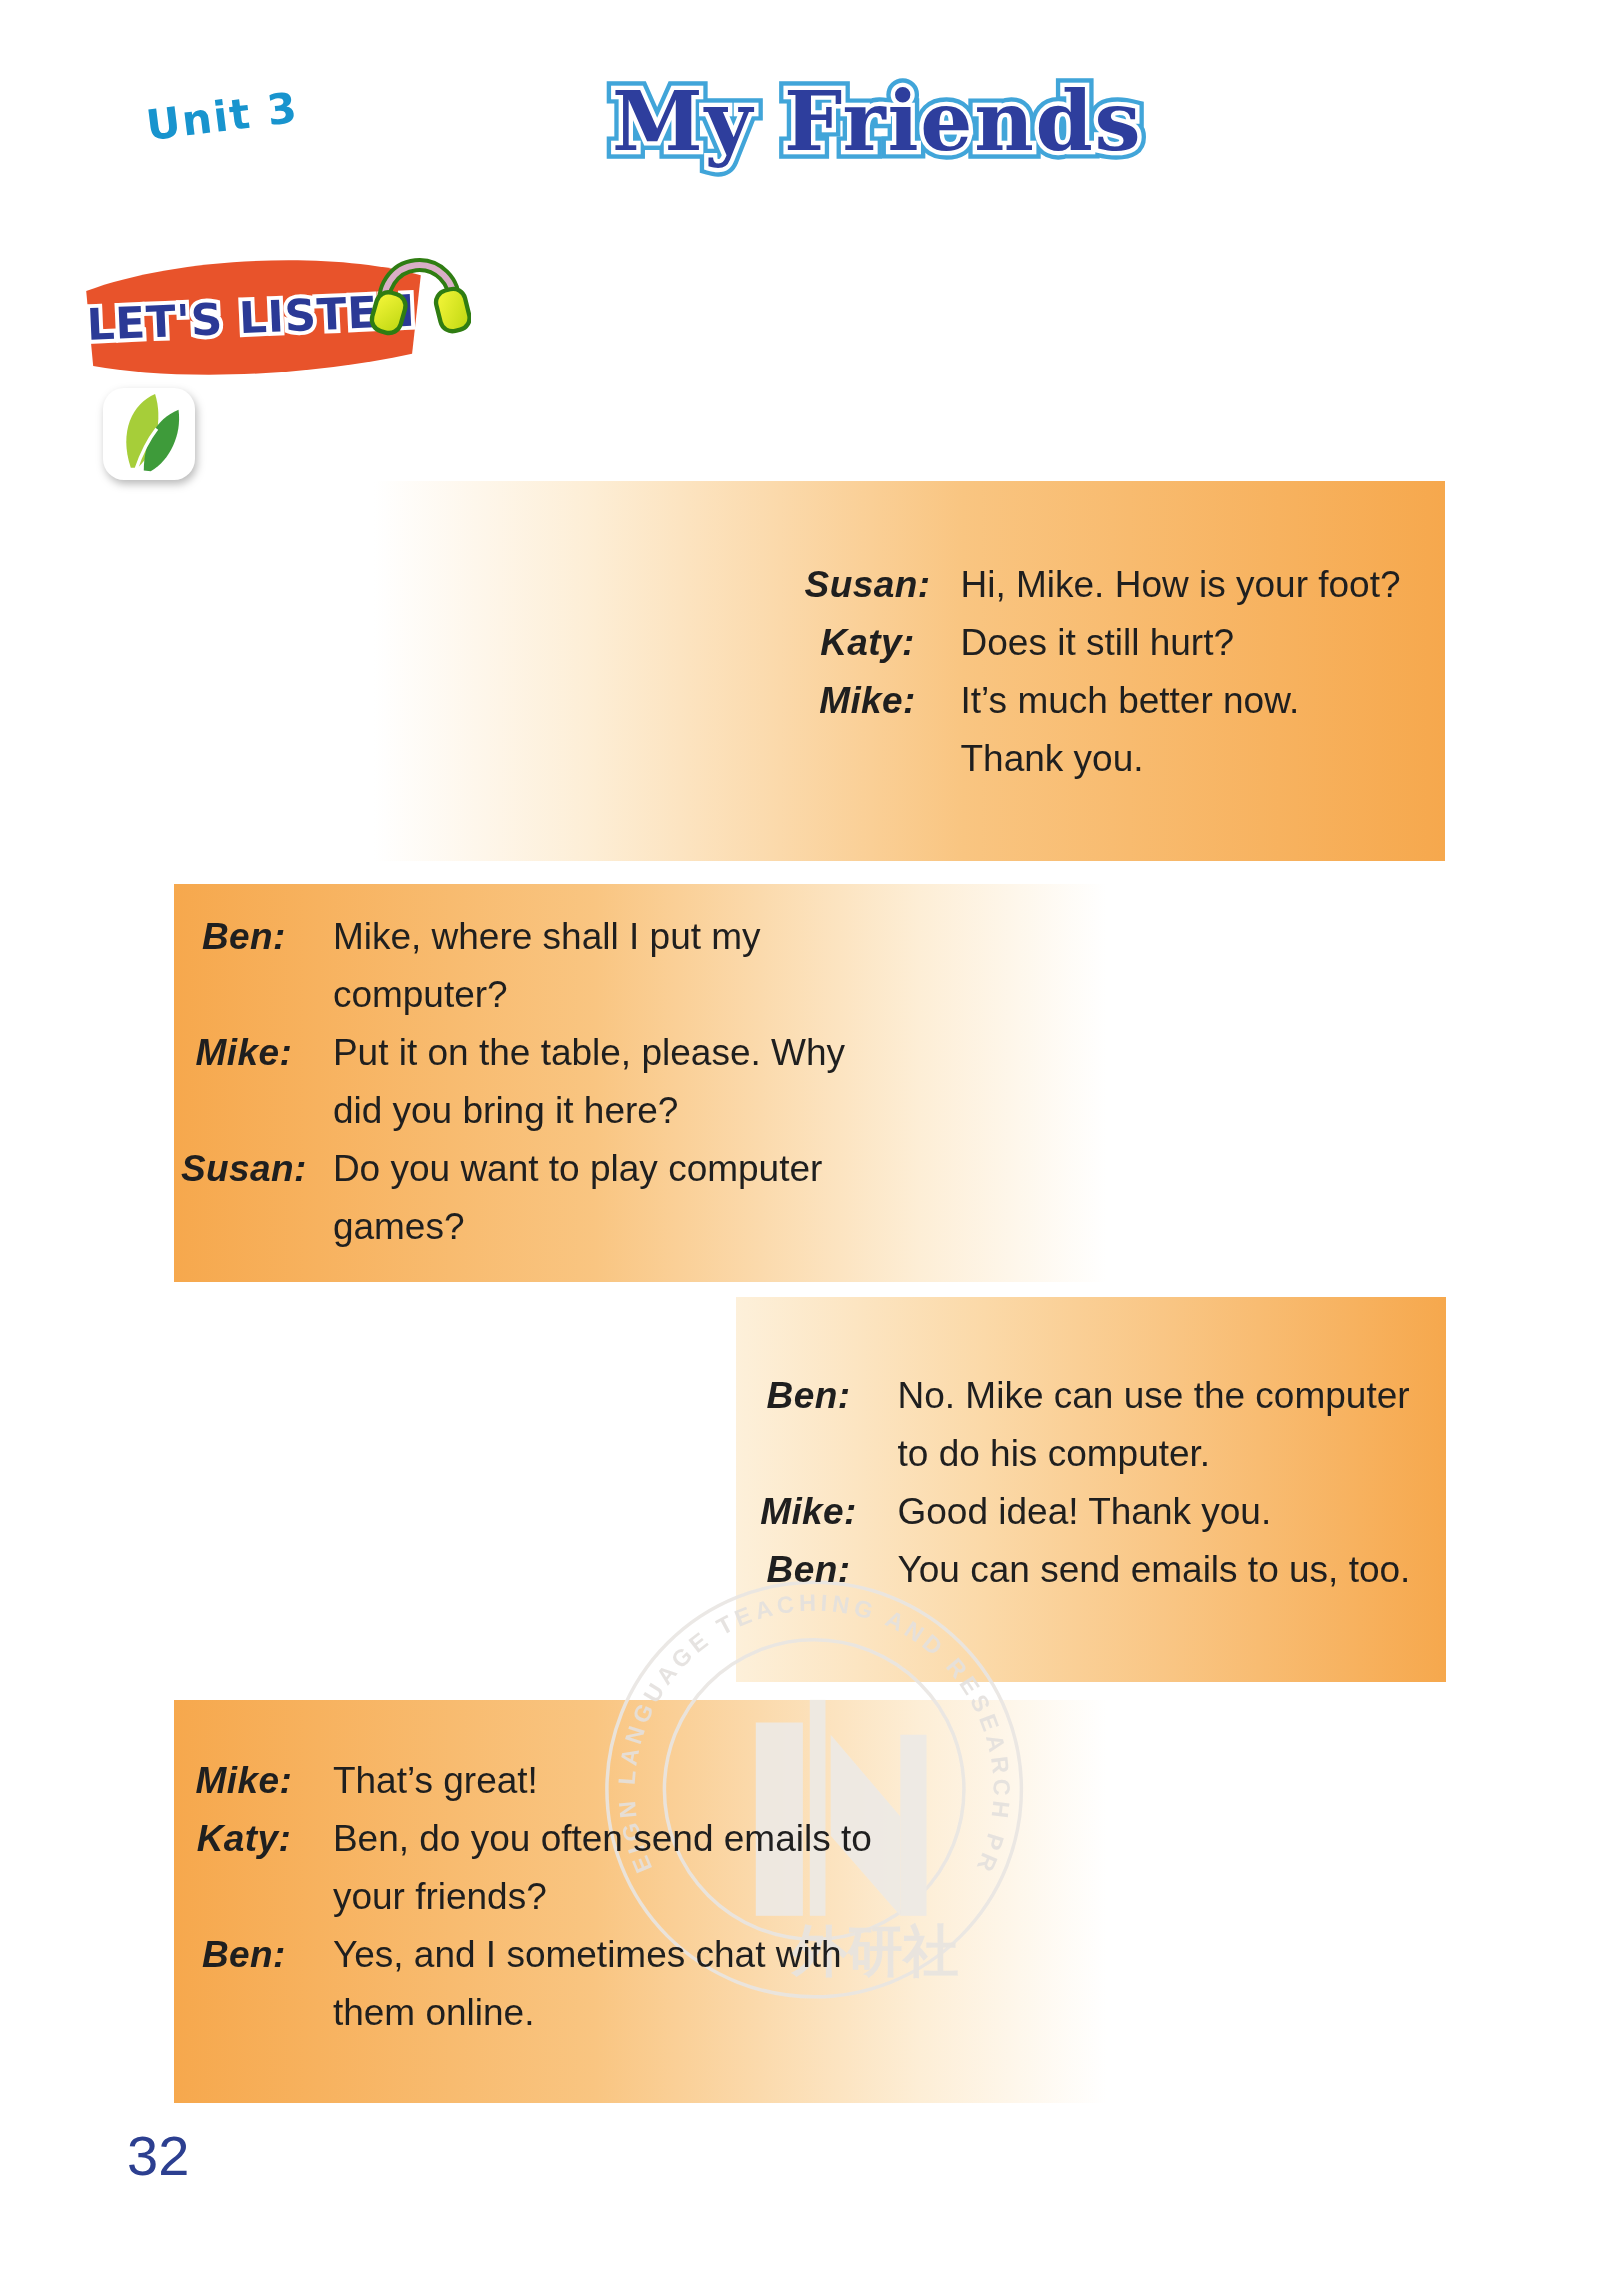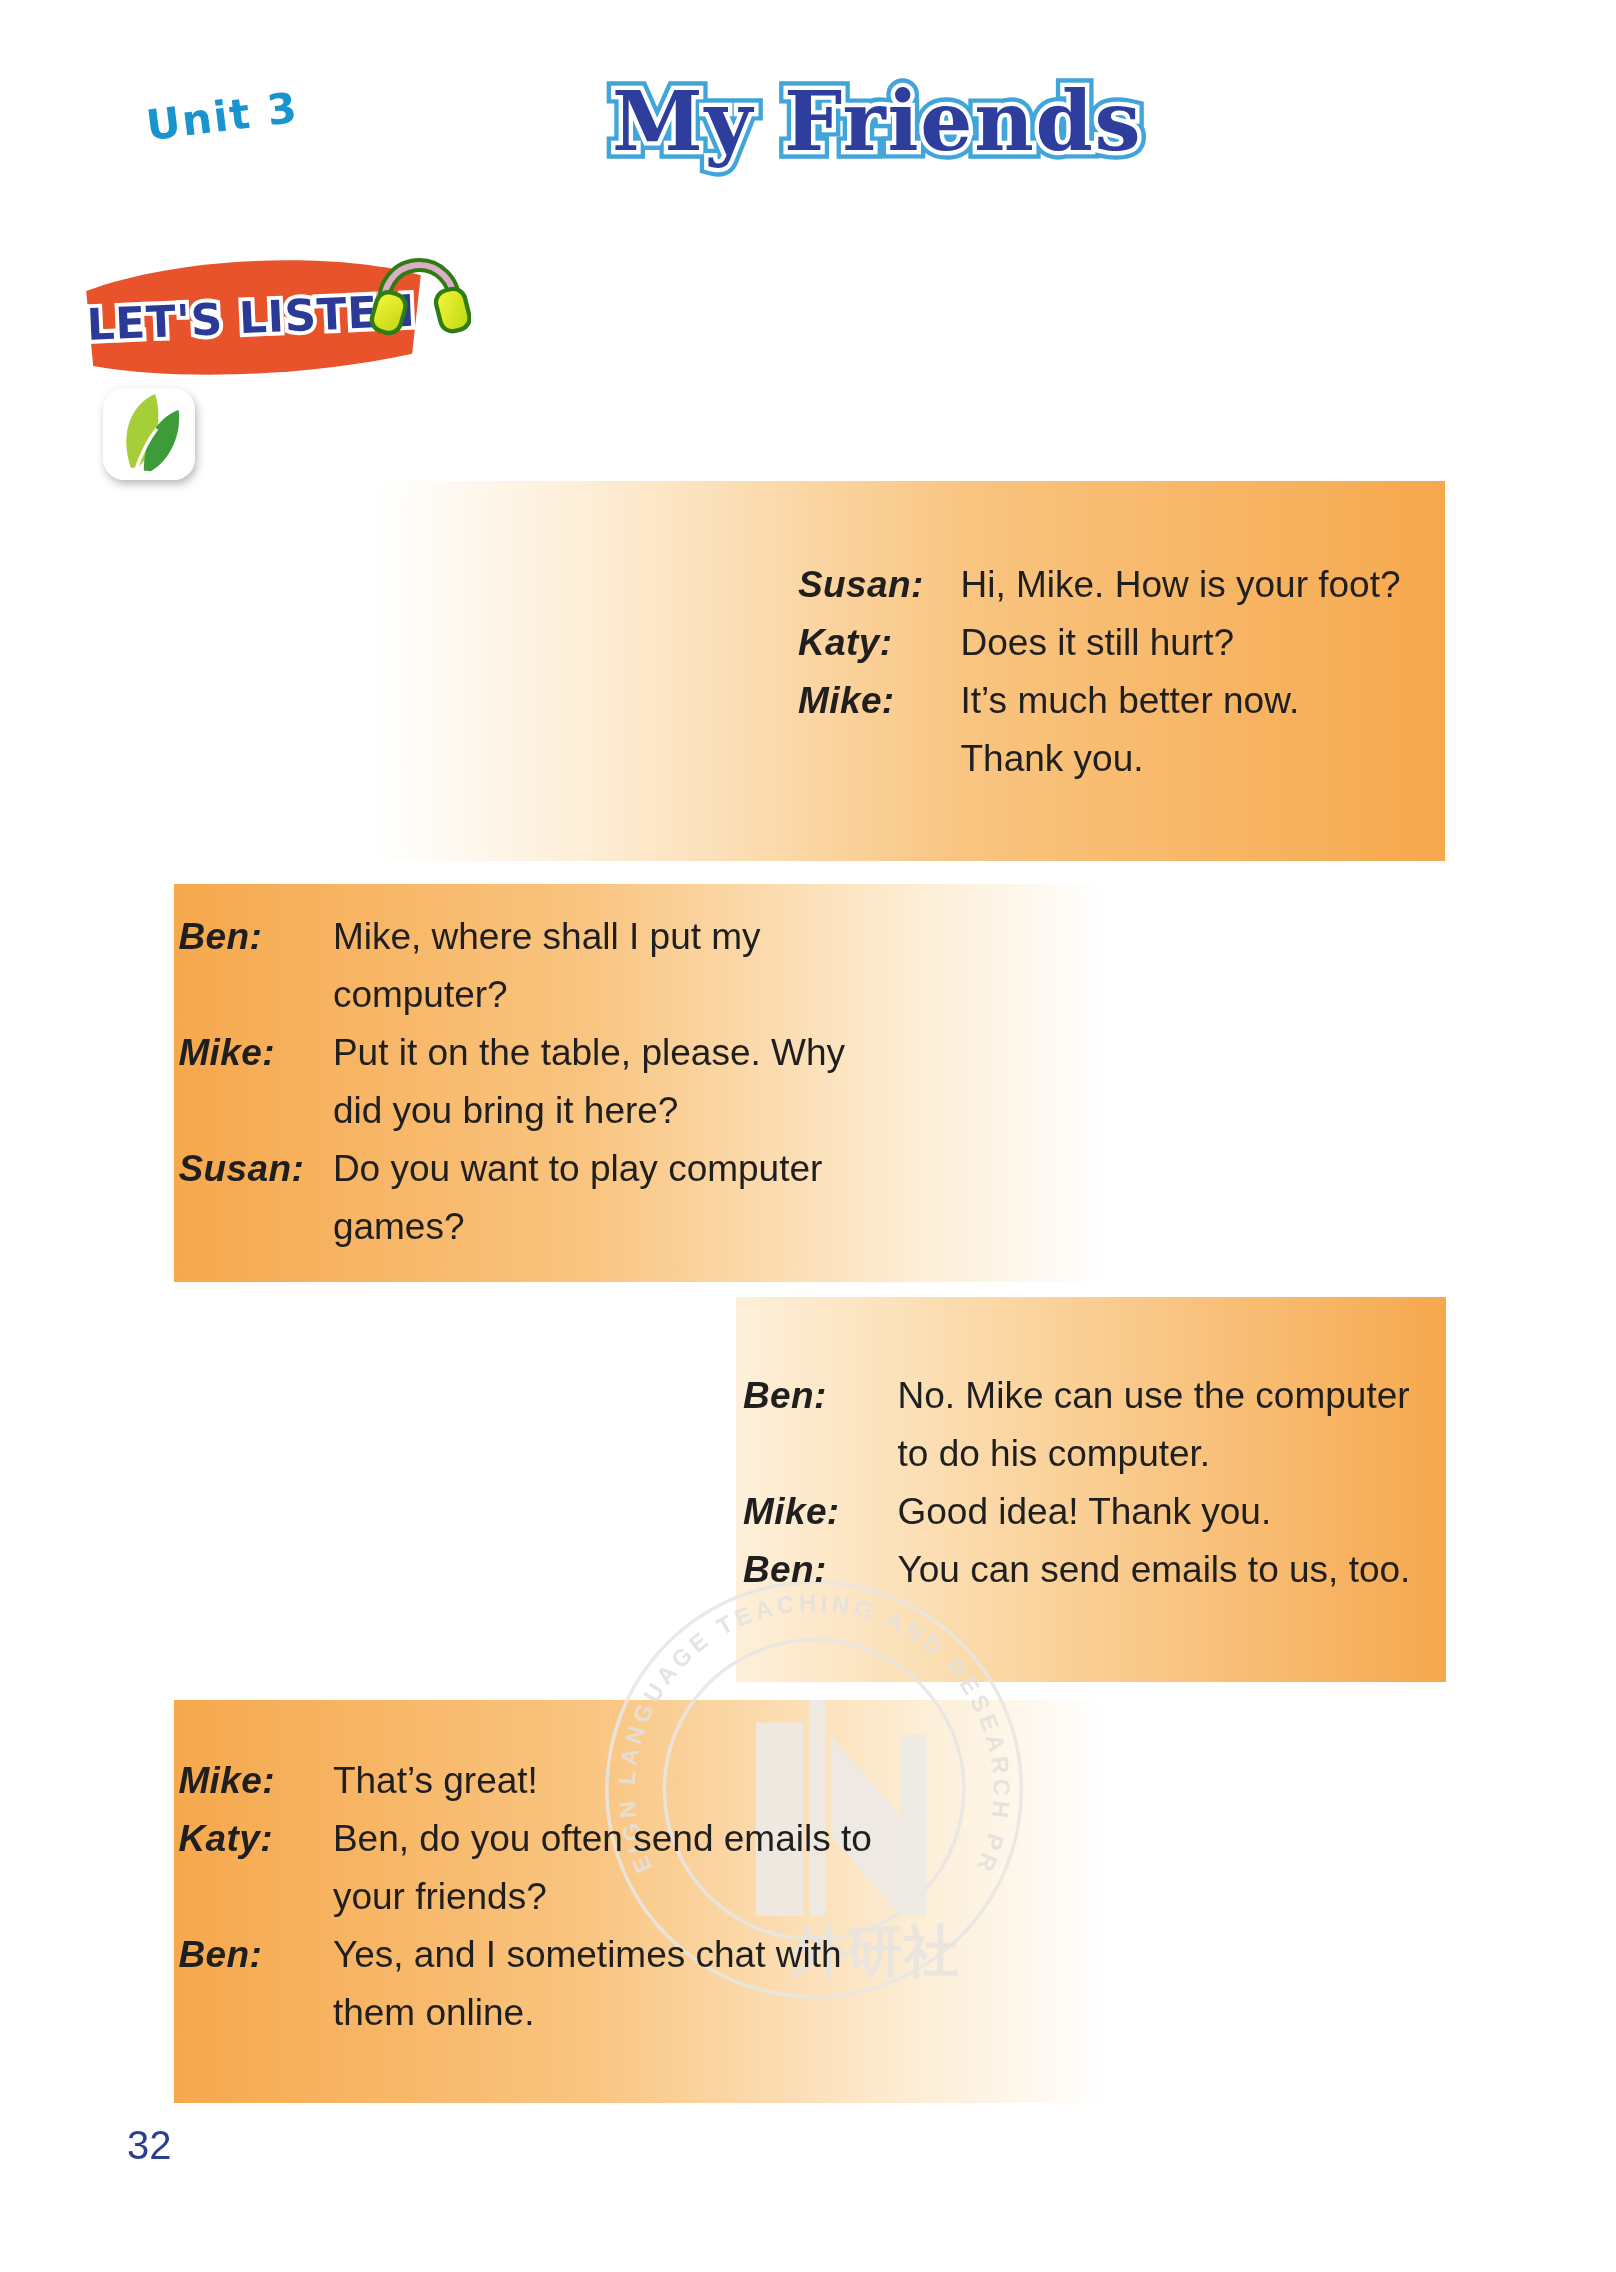--- a/index.html
+++ b/index.html
@@ -37,29 +37,29 @@
      background:linear-gradient(to right, #fdf0da 0%, #fbd9a8 35%, #f6a84d 100%);}
   .box4{left:174px;top:1700px;width:933px;height:403px;
      background:linear-gradient(to right, #f6a84d 0%, #f9c581 45%, #fdeed6 80%, rgba(255,255,255,0) 100%);}
 
   .dialog{position:absolute;z-index:3;font-size:37px;line-height:58px;color:#1f1f1f;}
   .box1 .dialog{left:424px;top:75px;--labw:139px;}
   .box2 .dialog{left:4.4px;top:24.4px;--labw:131px;}
   .box3 .dialog{left:7px;top:70px;--labw:131px;}
   .box4 .dialog{left:4.4px;top:52px;--labw:131px;}
   .dline{display:flex;white-space:nowrap;}
-  .speaker{flex:none;width:var(--labw);text-align:left;font-weight:bold;font-style:italic;
+  .speaker{flex:none;width:var(--labw);text-align:center;font-weight:bold;font-style:italic;
       margin-right:23.5px;letter-spacing:0.4px;}
   .utter{flex:none;}
 
   
   .watermark-svg{position:absolute;left:0;top:0;z-index:2;pointer-events:none;}
 
   
-  .page-number{position:absolute;left:127px;top:2123px;font-size:40px;color:#2c3f90;
+  .page-number{position:absolute;left:127px;top:2123px;font-size:56px;color:#2c3f90;
       font-family:"Liberation Sans",sans-serif;}
 </style>
 </head>
 <body>
 
 <div id="page">
 
   <div class="unit-label">Unit 3</div>
 
   <div class="title-wrap">

